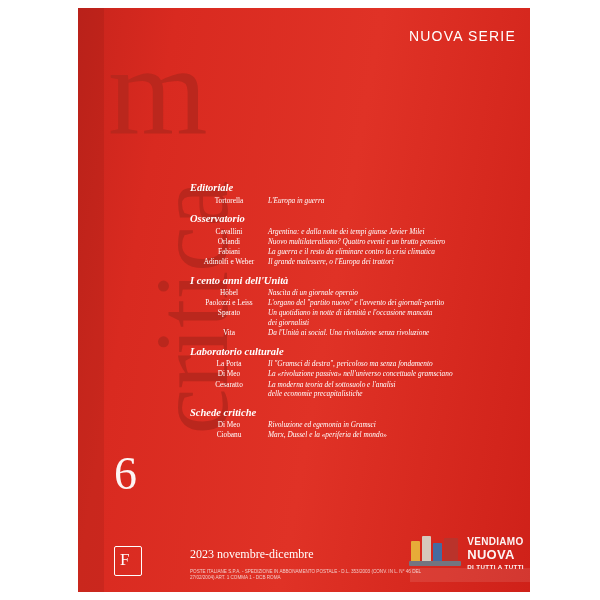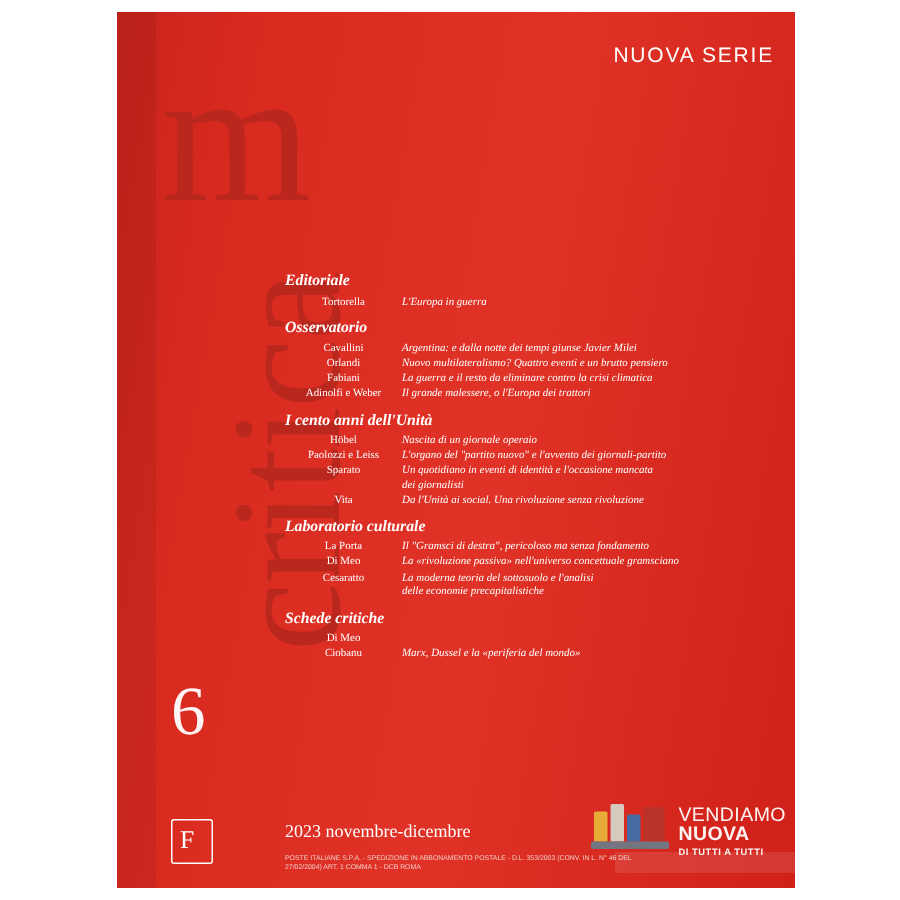--- a/index.html
+++ b/index.html
@@ -207,21 +207,21 @@
   }
   .vl-books .b1 { left: 2px;  width: 9px;  height: 20px; background: #e8b33a; }
   .vl-books .b2 { left: 13px; width: 9px;  height: 25px; background: #d6d2c6; }
   .vl-books .b3 { left: 24px; width: 9px;  height: 18px; background: #3e6fa8; }
   .vl-books .b4 { left: 35px; width: 14px; height: 23px; background: #b9342c; }
   .vl-text {
     font-family: "Liberation Sans", sans-serif;
     color: #ffffff;
     line-height: 1.05;
   }
-  .vl-text .l1 { font-size: 13px; font-weight: normal; letter-spacing: 0.3px; }
+  .vl-text .l1 { font-size: 10px; font-weight: bold; letter-spacing: 0.3px; }
   .vl-text .l2 { font-size: 13px; font-weight: bold; letter-spacing: 0.3px; }
   .vl-text .l3 {
     font-size: 6.2px;
     font-weight: bold;
     letter-spacing: 0.4px;
     margin-top: 3px;
     color: #ffffff;
   }
   .vl-ribbon {
     position: absolute;
@@ -277,21 +277,21 @@
           <div class="entry">
             <div class="author">Höbel</div>
             <div class="title"><span>Nascita di un giornale operaio</span></div>
           </div>
           <div class="entry">
             <div class="author">Paolozzi e Leiss</div>
             <div class="title"><span>L'organo del "partito nuovo" e l'avvento dei giornali-partito</span></div>
           </div>
           <div class="entry">
             <div class="author">Sparato</div>
-            <div class="title"><span>Un quotidiano in eventi di identità e l'occasione mancata</span><span class="cont">dei giornalisti</span></div>
+            <div class="title"><span>Un quotidiano in notte di identità e l'occasione mancata</span><span class="cont">dei giornalisti</span></div>
           </div>
           <div class="entry">
             <div class="author">Vita</div>
             <div class="title"><span>Da l'Unità ai social. Una rivoluzione senza rivoluzione</span></div>
           </div>
         </div>
         <div class="section">
           <div class="section-title">Laboratorio culturale</div>
           <div class="entry">
             <div class="author">La Porta</div>
@@ -303,20 +303,21 @@
           </div>
           <div class="entry">
             <div class="author">Cesaratto</div>
             <div class="title"><span>La moderna teoria del sottosuolo e l'analisi</span><span class="cont">delle economie precapitalistiche</span></div>
           </div>
         </div>
         <div class="section">
           <div class="section-title">Schede critiche</div>
           <div class="entry">
             <div class="author">Di Meo</div>
+            <div class="title"><span>Rivoluzione ed egemonia in Gramsci</span></div>
           </div>
           <div class="entry">
             <div class="author">Ciobanu</div>
             <div class="title"><span>Marx, Dussel e la «periferia del mondo»</span></div>
           </div>
         </div>
       </div>
 
     <div class="issue-number">6</div>
 

